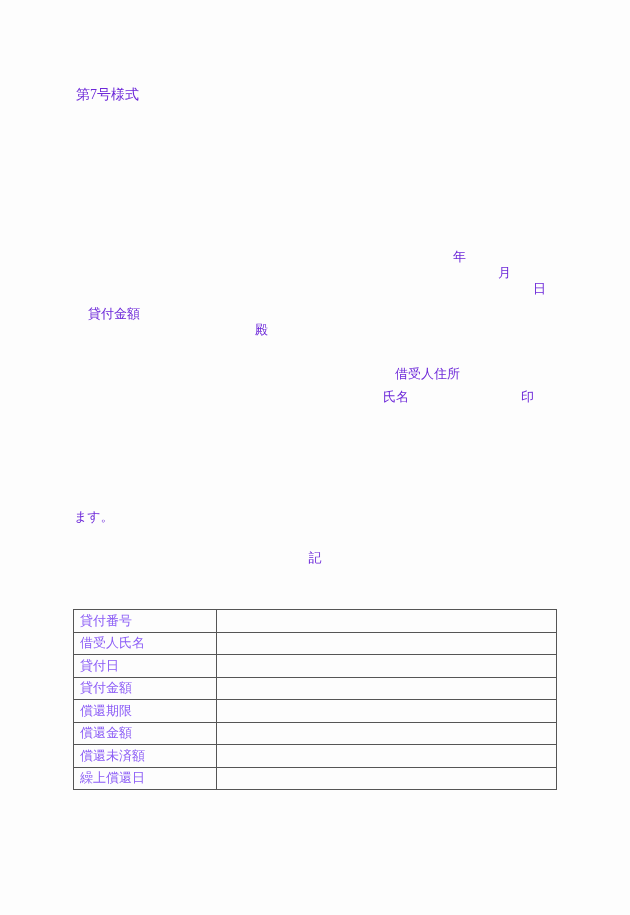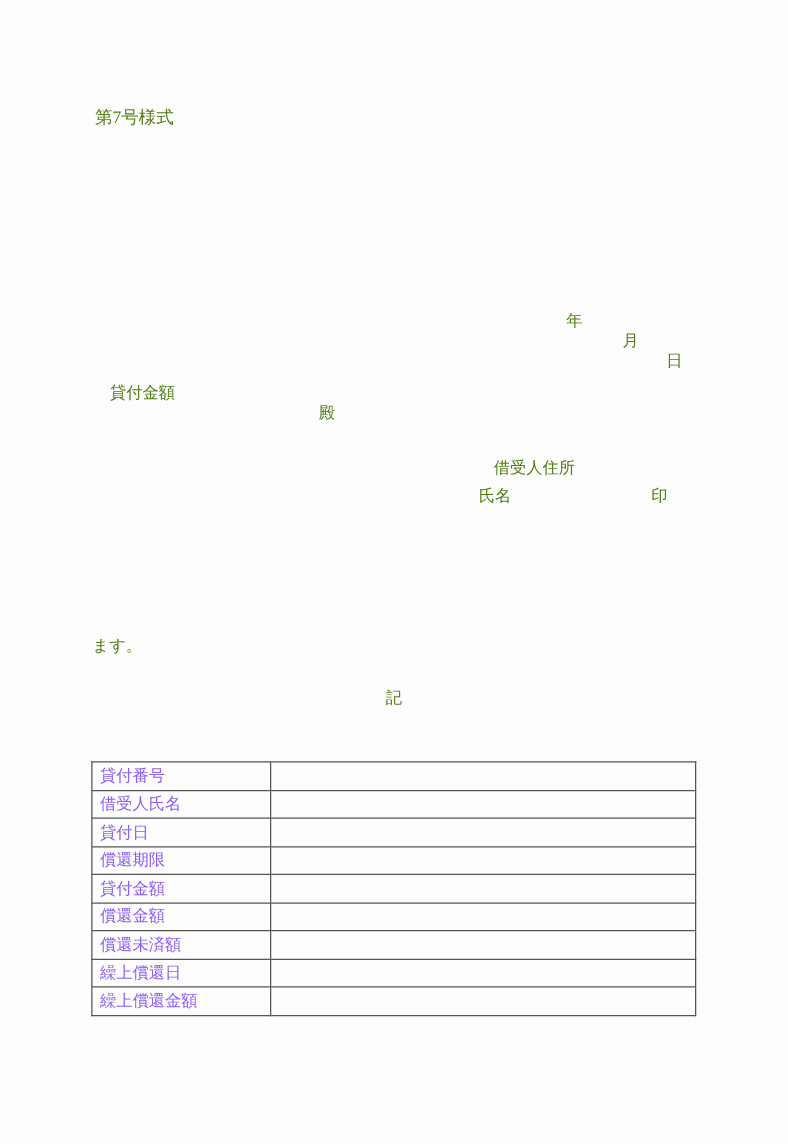--- a/index.html
+++ b/index.html
@@ -16,21 +16,21 @@
     width: 630px;
     height: 915px;
     background: #fdfdfd;
     overflow: hidden;
   }
   .t {
     position: absolute;
     font-size: 13px;
     line-height: 16px;
     white-space: pre;
-    color: #4d7c0f;
+    color: #6d28d9;
   }
   .form-number {
     left: 76px;
     top: 87px;
     font-size: 14px;
   }
   .doc-title {
     left: 0;
     top: 160px;
     width: 630px;
@@ -136,39 +136,35 @@
       </tr>
       <tr>
         <td class="label-cell">借受人氏名</td>
         <td class="value-cell"></td>
       </tr>
       <tr>
         <td class="label-cell">貸付日</td>
         <td class="value-cell"></td>
       </tr>
       <tr>
-        <td class="label-cell">償還期限</td>
+        <td class="label-cell">貸付金額</td>
         <td class="value-cell"></td>
       </tr>
       <tr>
-        <td class="label-cell">貸付金額</td>
+        <td class="label-cell">償還期限</td>
         <td class="value-cell"></td>
       </tr>
       <tr>
         <td class="label-cell">償還金額</td>
         <td class="value-cell"></td>
       </tr>
       <tr>
         <td class="label-cell">償還未済額</td>
         <td class="value-cell"></td>
       </tr>
       <tr>
         <td class="label-cell">繰上償還日</td>
         <td class="value-cell"></td>
       </tr>
-      <tr>
-        <td class="label-cell">繰上償還金額</td>
-        <td class="value-cell"></td>
-      </tr>
     </tbody>
   </table>
 
 </div>
 
 </body></html>

